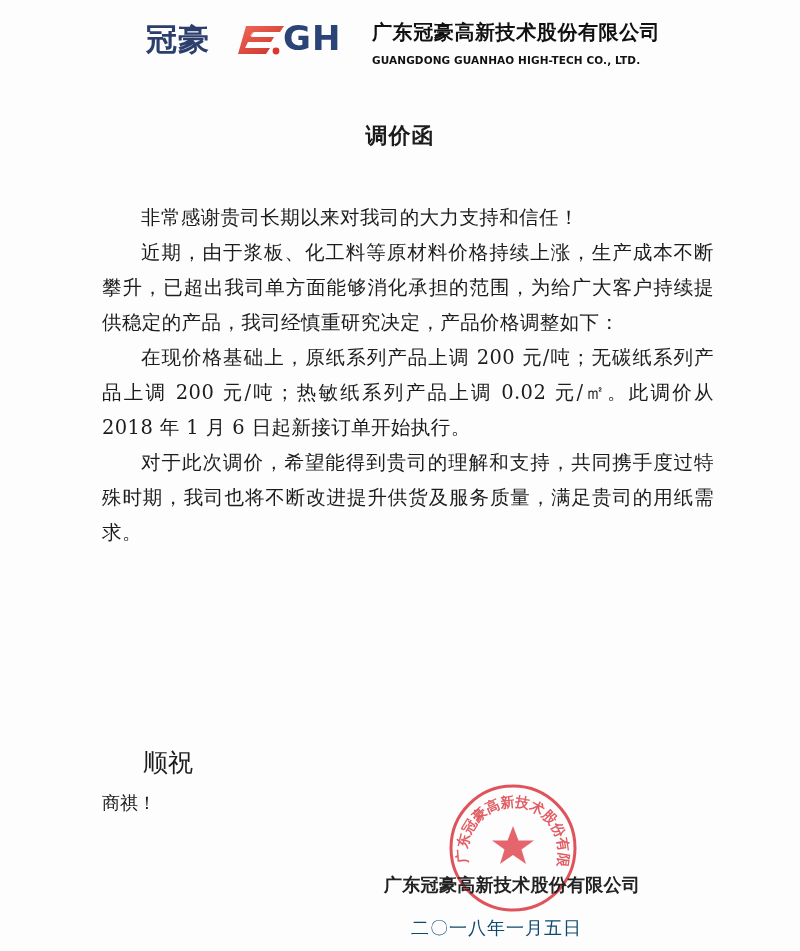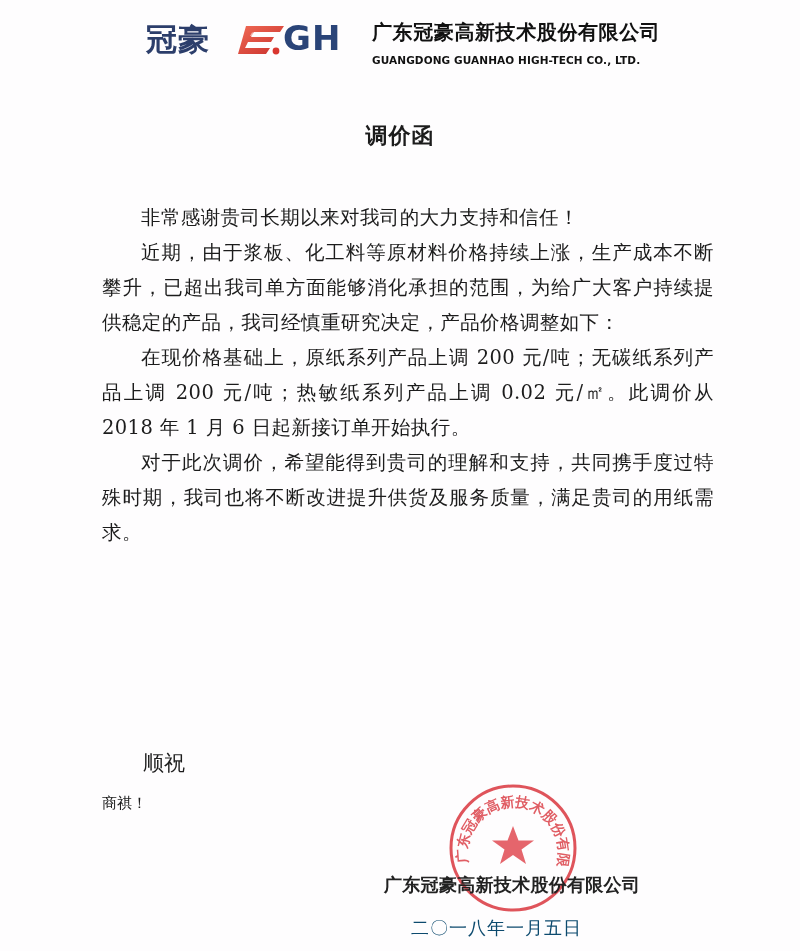--- a/index.html
+++ b/index.html
@@ -99,28 +99,28 @@
     .body-text p {
       margin: 0;
       text-align: justify;
     }
     .salutation { margin-bottom: 6px !important; }
     .indent { text-indent: 2em; }
     .closing1 {
       position: absolute;
       left: 143px;
       top: 748px;
-      font-size: 21px;
+      font-size: 25px;
       line-height: 30px;
     }
     .closing2 {
       position: absolute;
       left: 102px;
       top: 788px;
-      font-size: 15px;
+      font-size: 18px;
       line-height: 30px;
     }
     .stamp {
       position: absolute;
       left: 447px;
       top: 782px;
       width: 132px;
       height: 132px;
       pointer-events: none;
     }

